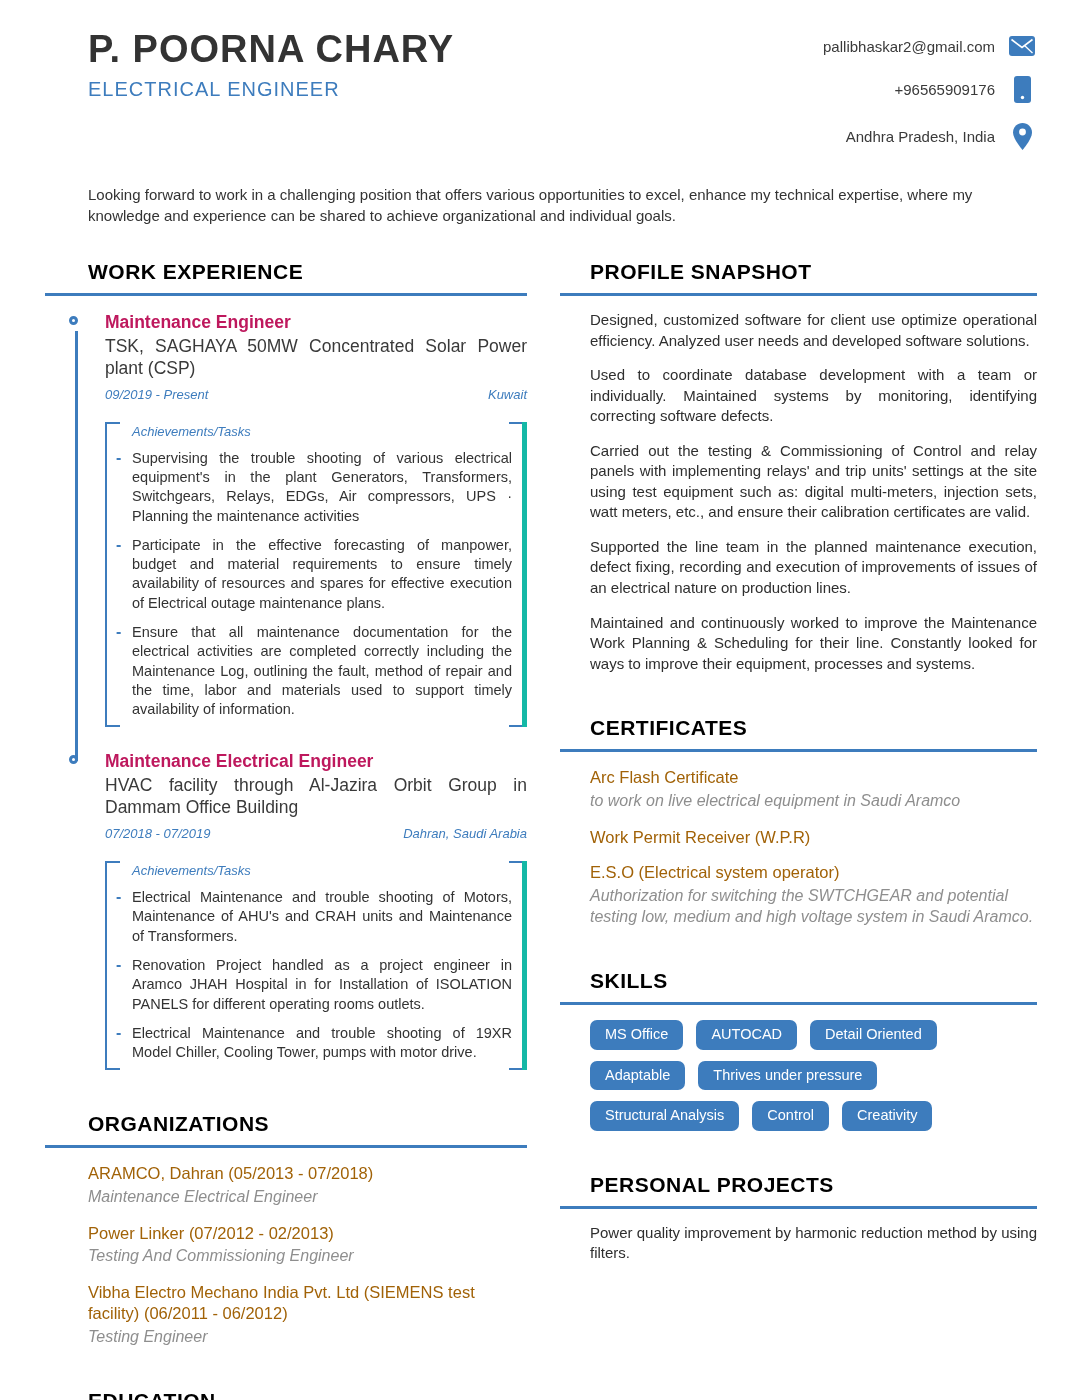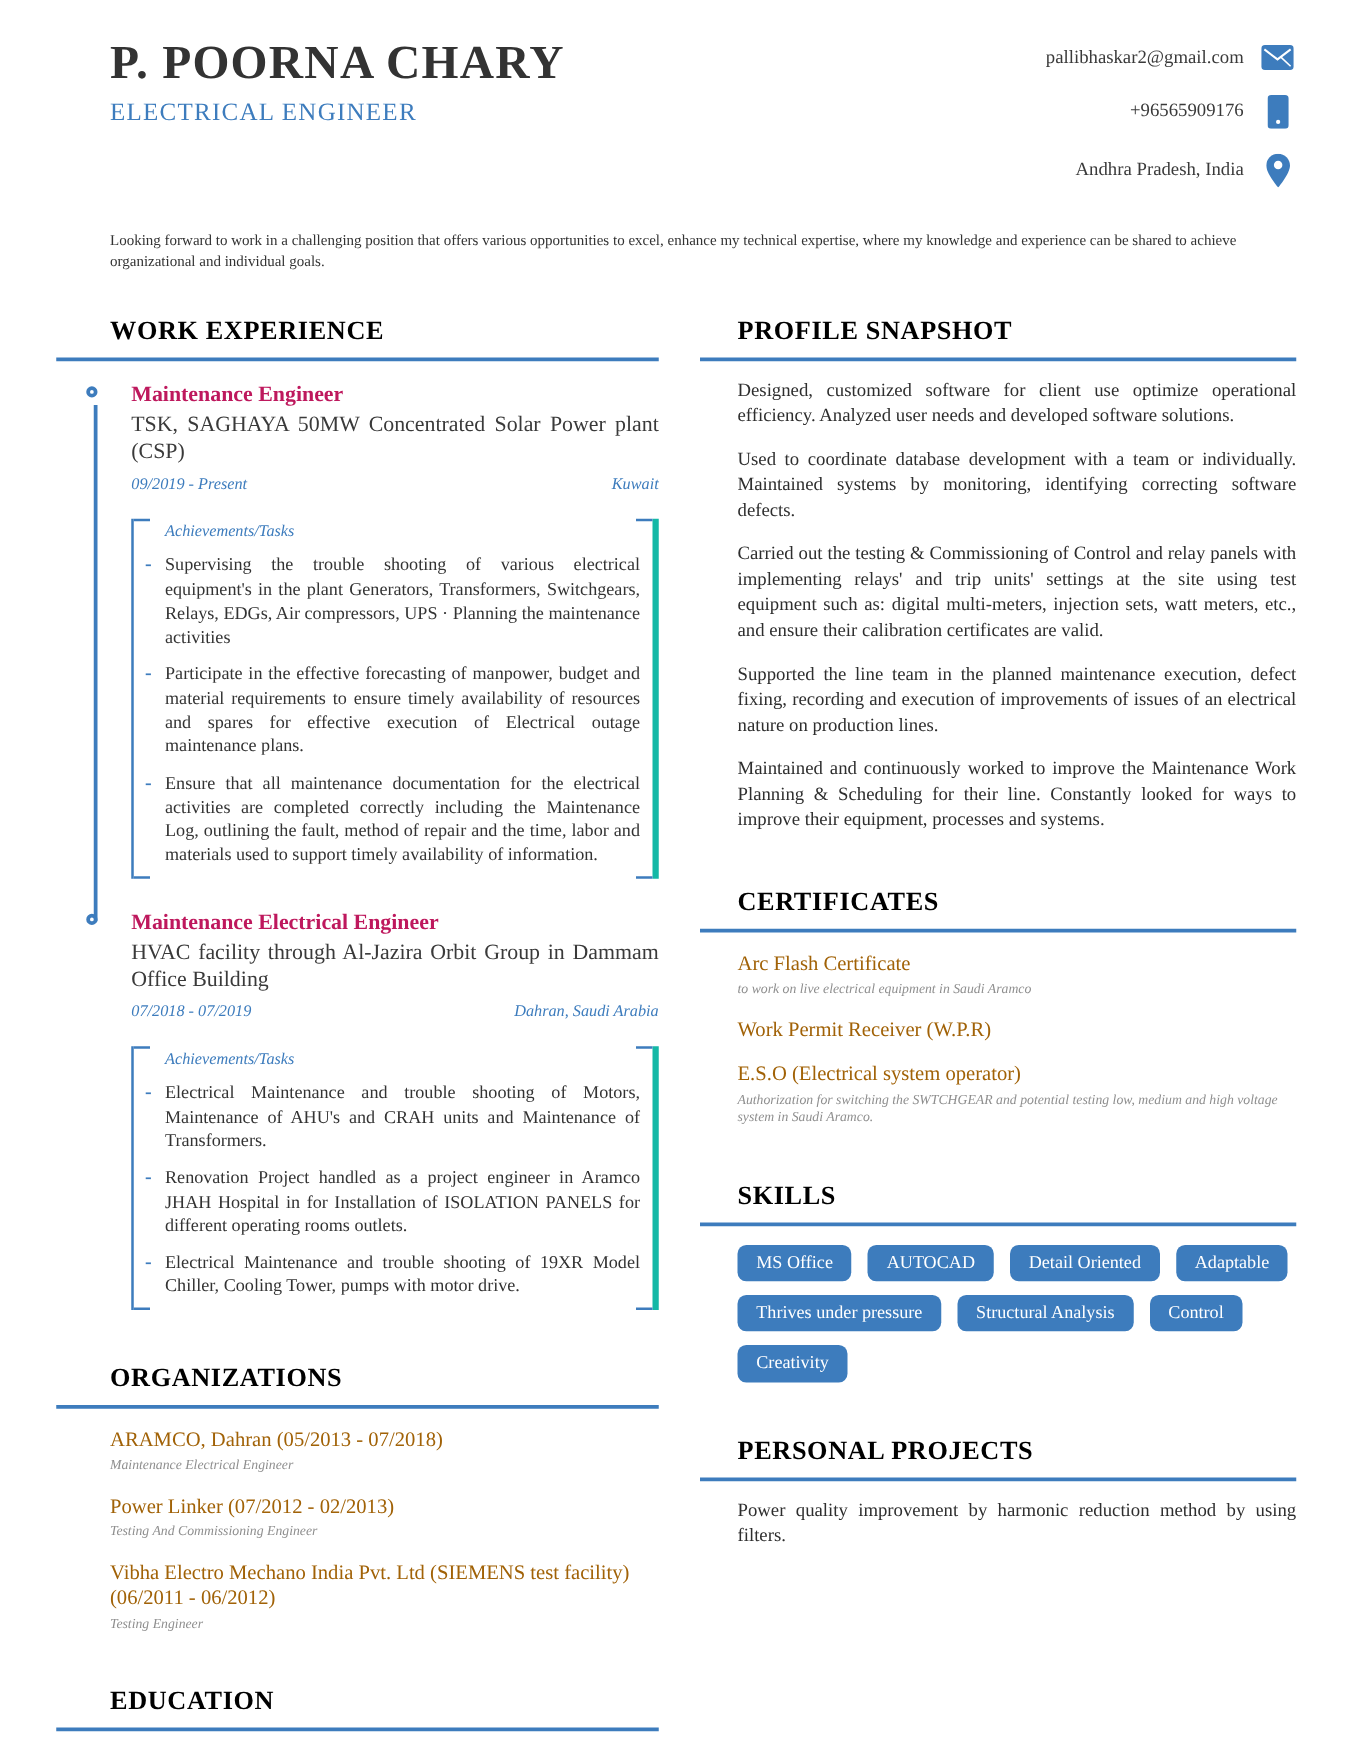--- a/index.html
+++ b/index.html
@@ -1,30 +1,30 @@
 <!DOCTYPE html>
 <html><head>
 <meta charset="utf-8">
 <style>
   * { margin:0; padding:0; box-sizing:border-box; }
   html,body { background:#ffffff; }
   .page {
     position:relative; width:1082px; height:1400px; margin:0 auto;
     background:#ffffff; overflow:hidden;
-    font-family:Liberation Serif, serif; color:#3c3c3c;
+    font-family:Liberation Sans, sans-serif; color:#3c3c3c;
   }
   
   .header { display:flex; justify-content:space-between; padding:28px 47px 0 88px; }
   .name { font-size:38px; font-weight:700; color:#333333; letter-spacing:1px; }
   .role-title { font-size:20px; color:#3d7cbd; letter-spacing:1px; margin-top:7px; font-weight:400; }
   .contact { display:flex; flex-direction:column; gap:20px; align-items:flex-end; padding-top:8px; }
   .contact-row { display:flex; align-items:center; gap:14px; font-size:15px; color:#3a3a3a; }
   .icon-box { width:26px; display:flex; justify-content:center; }
   
-  .summary { margin:34px 84px 0 88px; font-size:12px; line-height:1.4; color:#333; }
+  .summary { margin:34px 84px 0 88px; font-size:15px; line-height:1.4; color:#333; }
   
   .columns { display:flex; margin:34px 0 0 45px; gap:33px; align-items:flex-start; }
   .col-left  { width:482px; }
   .col-right { width:477px; }
   .section { margin-top:0; }
   .section + .section { margin-top:42px; }
   .section-title { font-size:21px; font-weight:700; color:#000000; letter-spacing:0.5px; }
   .col-left  .section-title { padding-left:43px; }
   .col-right .section-title { padding-left:30px; }
   .rule { height:3px; background:#3d7cbd; margin-top:9px; }
@@ -45,21 +45,21 @@
   .ach-box::after { bottom:0; }
   .ach-label { font-size:13px; font-style:italic; color:#3d7cbd; }
   .bullet { position:relative; font-size:14.5px; line-height:1.33; text-align:justify; margin-top:10px; color:#333; }
   .bullet::before { content:"-"; position:absolute; left:-16px; top:-2px; color:#3d7cbd; font-weight:700; font-size:16px; }
   .job2 { margin-top:24px; }
   
   .plain-item { margin-top:15px; }
   .col-left .plain-item { padding-left:43px; }
   .col-right .plain-item { padding-left:30px; }
   .item-title { font-size:16.5px; color:#a16207; line-height:1.25; }
-  .item-sub { font-size:11px; font-style:italic; color:#8e8e8e; margin-top:3px; line-height:1.3; }
+  .item-sub { font-size:16px; font-style:italic; color:#8e8e8e; margin-top:3px; line-height:1.3; }
   .item-sub:empty { display:none; }
   
   .para { padding-left:30px; font-size:15px; line-height:1.37; text-align:justify; margin-top:14px; color:#2e2e2e; }
   
   .skills-wrap { padding-left:30px; margin-top:15px; display:flex; flex-wrap:wrap; gap:11px 13px; }
   .pill { background:#3d7cbd; color:#ffffff; font-size:14.5px; padding:6px 15px; border-radius:7px; line-height:1.2; }
 </style>
 </head>
 <body>
 

